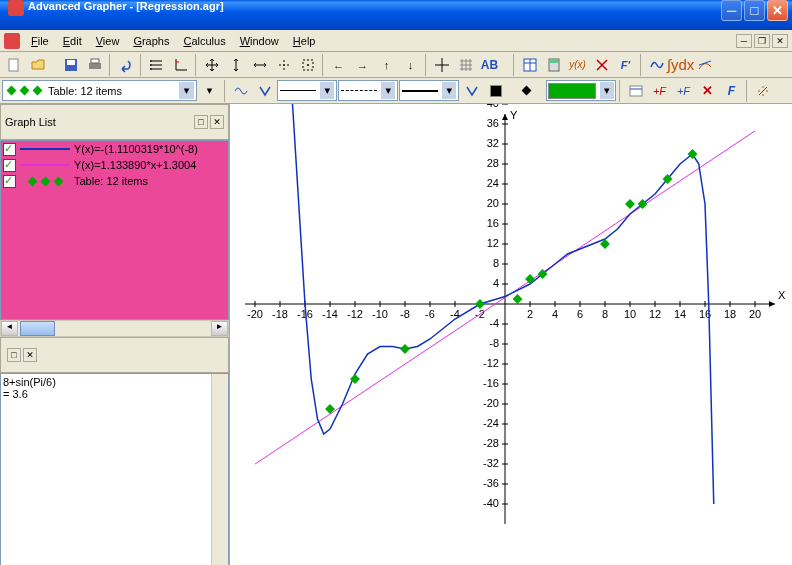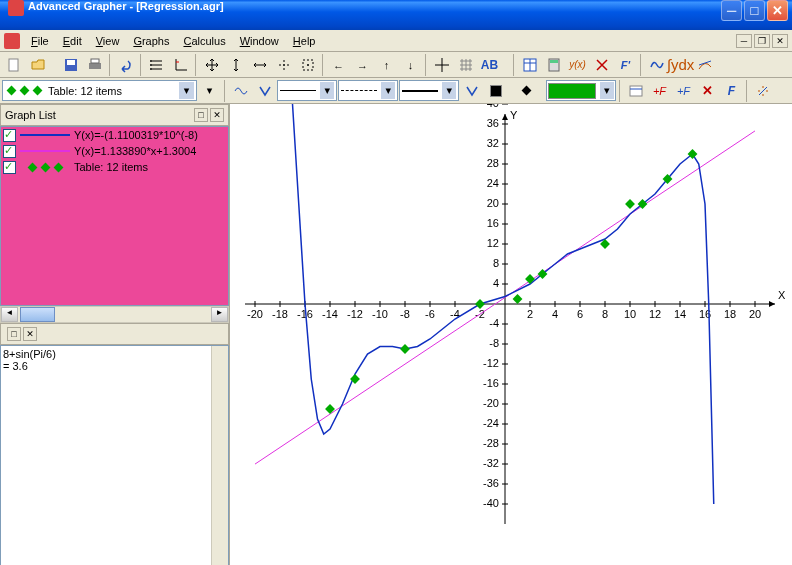--- a/index.html
+++ b/index.html
@@ -17,21 +17,21 @@
 .mdi-btns{margin-left:auto;display:flex;gap:2px}
 .mdi-btns span{width:16px;height:14px;border:1px solid #aca899;background:#ece9d8;font-size:9px;text-align:center;line-height:12px}
 .toolbar{height:26px;background:#ece9d8;display:flex;align-items:center;padding:1px 2px;border-bottom:1px solid #aca899;gap:1px}
 .tbtn{width:23px;height:22px;display:flex;align-items:center;justify-content:center;border:1px solid transparent}
 .tsep{width:2px;height:22px;border-left:1px solid #aca899;margin:0 2px}
 .toolbar svg{width:16px;height:16px}
 .dropdown{height:21px;border:1px solid #7f9db9;background:white;display:flex;align-items:center;padding:0 2px;font-size:11px}
 .dropdown .ddarrow{width:15px;height:17px;background:#c6d3e7;margin-left:4px;display:flex;align-items:center;justify-content:center}
 .workspace{display:flex;height:465px}
 .leftpane{width:230px;display:flex;flex-direction:column;border-right:1px solid #aca899}
-.panel-header{height:22px;background:#ece9d8;border:1px solid #aca899;display:flex;align-items:center;padding:0 4px;font-size:11px}
+.panel-header{height:36px;background:#ece9d8;border:1px solid #aca899;display:flex;align-items:center;padding:0 4px;font-size:11px}
 .panel-header .ph-title{flex:1}
 .panel-header .ph-btn{width:14px;height:14px;border:1px solid #aca899;margin-left:2px;font-size:9px;text-align:center;line-height:12px;background:#ece9d8}
 .graphlist{flex:0 0 180px;background:#ec4899;border:1px solid #7f9db9;overflow:hidden}
 .gl-item{display:flex;align-items:center;height:16px;padding:0 2px;gap:4px}
 .gl-check{width:13px;height:13px;border:1px solid #1c5180;background:white;position:relative}
 .gl-check::after{content:"✓";position:absolute;top:-2px;left:0;font-size:11px;color:#21a121}
 .gl-swatch{width:50px;height:10px;display:flex;align-items:center;justify-content:center}
 .gl-line{width:50px;height:2px}
 .gl-text{font-size:11px;white-space:nowrap}
 .hscroll{height:17px;background:#ece9d8;border:1px solid #cdcabb;display:flex;align-items:center}

